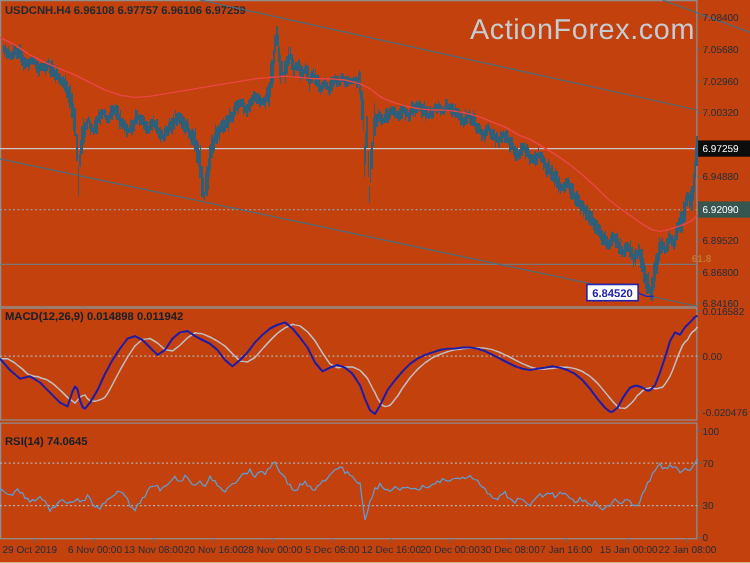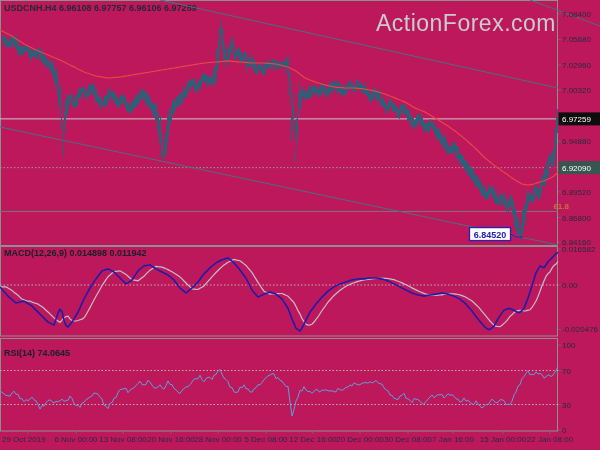--- a/index.html
+++ b/index.html
@@ -1,16 +1,16 @@
 <!DOCTYPE html>
 <html><head>
 <meta charset="utf-8">
 <style>
   html,body{margin:0;padding:0;background:#fff;}
-  .chart-root{position:relative;width:600px;height:450px;background:#be185d;overflow:hidden;
+  .chart-root{position:relative;width:600px;height:450px;background:#c2410c;overflow:hidden;
     font-family:"Liberation Sans",sans-serif;}
   svg text{font-family:"Liberation Sans",sans-serif;}
   .sym-title{font-size:9px;font-weight:bold;fill:#1c2b36;}
   .pane-label{font-size:9px;font-weight:bold;fill:#15202b;}
   .watermark{font-size:23px;font-weight:400;fill:#c7ccd2;letter-spacing:.5px;}
   .axis-txt{font-size:8px;fill:#1f2d3d;}
   .time-txt{font-size:8px;fill:#1f2d3d;}
   .badge-txt{font-size:8px;fill:#ffffff;}
   .lowtag-txt{font-size:9px;font-weight:bold;fill:#2323b0;}
   .fib-txt{font-size:8px;font-weight:bold;fill:#c07830;}

